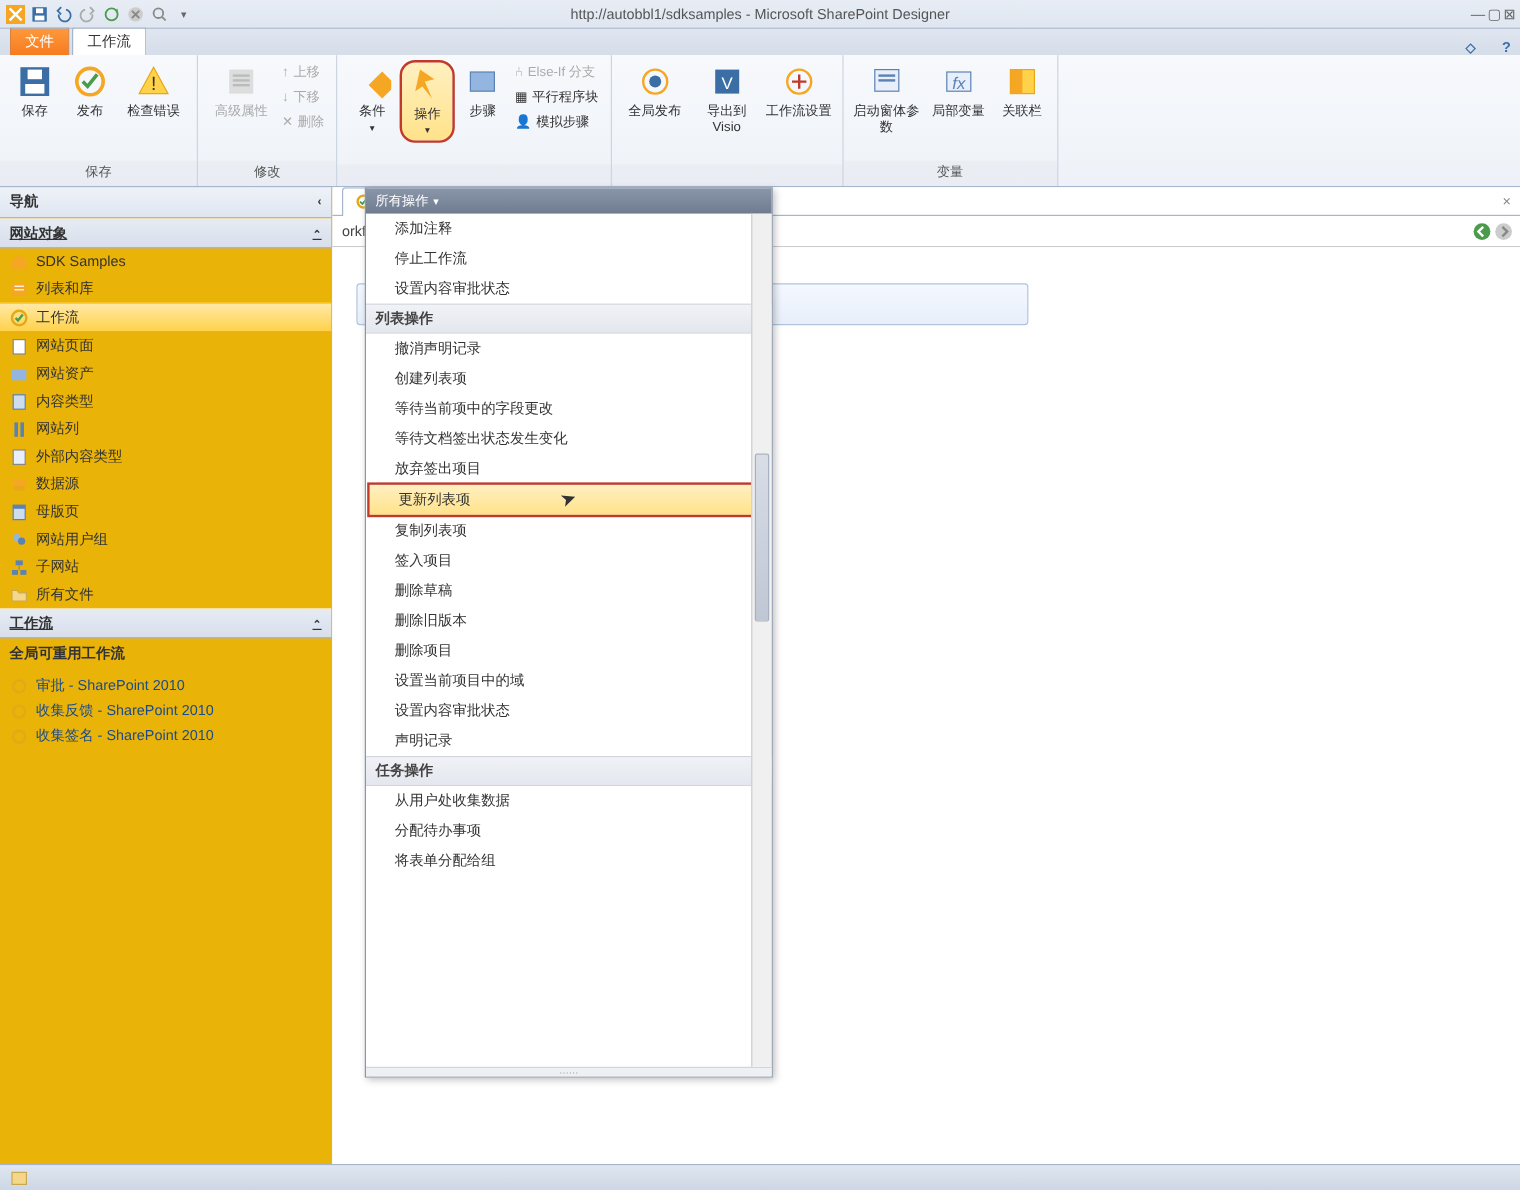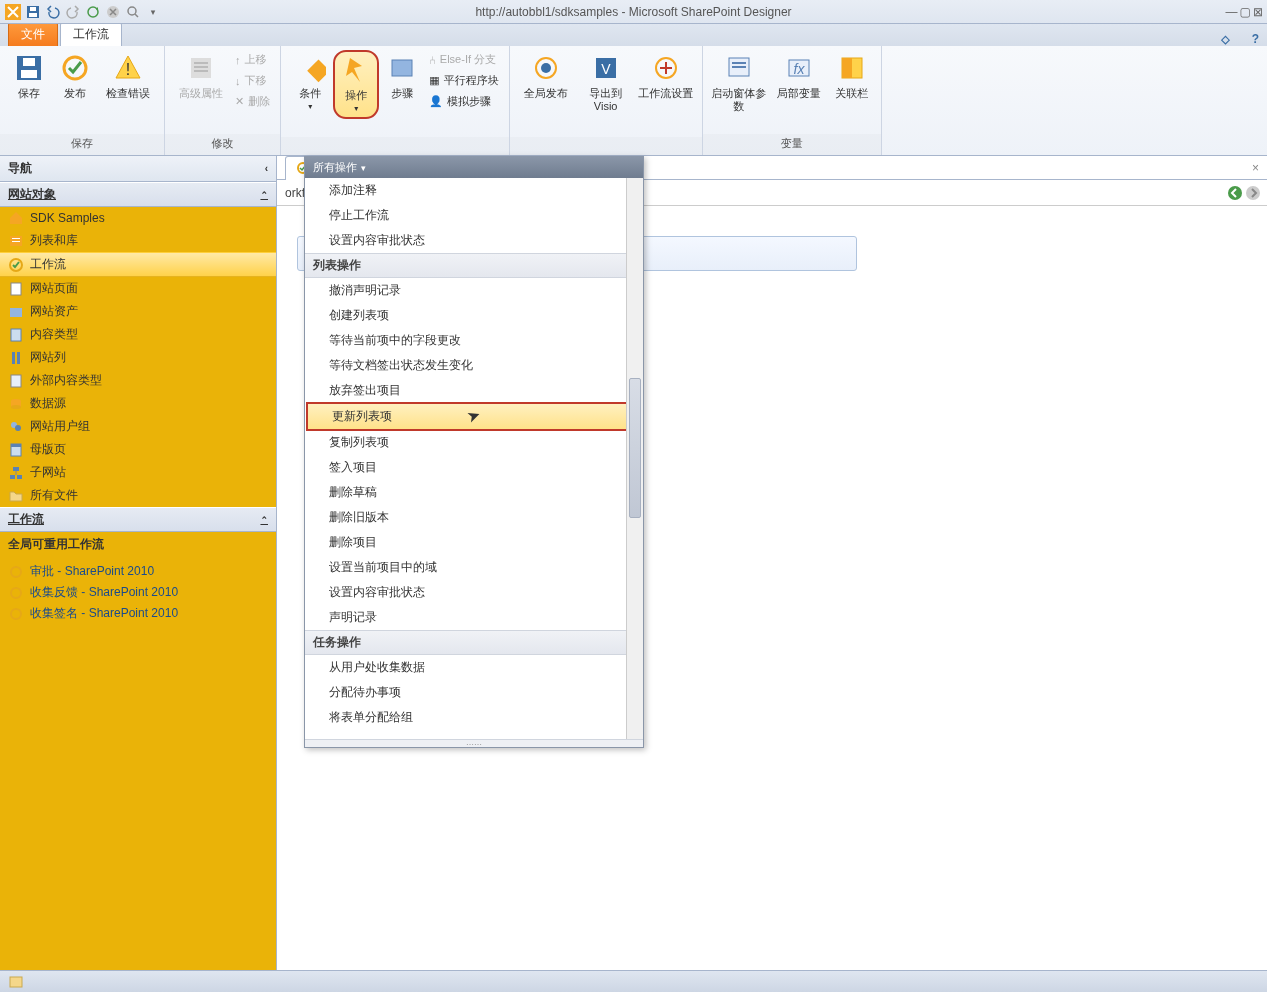--- a/index.html
+++ b/index.html
@@ -53,21 +53,21 @@
 .content-tabs { height: 24px; border-bottom: 1px solid #a7b5cc; display: flex; align-items: center; padding-left: 8px; position: relative; }
 .content-tab { display: flex; align-items: center; gap: 4px; padding: 3px 10px; border: 1px solid #a7b5cc; border-bottom: none; border-radius: 3px 3px 0 0; background: #fff; }
 .content-tabs .close-x { position: absolute; right: 8px; color: #888; cursor: pointer; }
 .breadcrumb { height: 26px; border-bottom: 1px solid #ccc; display: flex; align-items: center; padding: 0 28px 0 8px; gap: 4px; color: #444; position: relative; }
 .breadcrumb .nav-arrows { position: absolute; right: 6px; display:flex; gap:2px; }
 .bc-sep::after { content: "▸"; color: #888; margin: 0 2px; font-size: 10px; }
 .canvas { flex: 1; padding: 30px 20px; background: #fff; position: relative; }
 .step-box { border: 1px solid #b0c4de; background: linear-gradient(#f4f8ff,#e8effa); border-radius: 3px; padding: 8px 14px; width: 560px; color: #3a5a8a; font-weight: bold; }
 
 
-.dropdown { position: absolute; left: 304px; top: 156px; width: 340px; height: 592px; background: #fff; border: 1px solid #8a96a8; box-shadow: 2px 2px 6px rgba(0,0,0,0.25); z-index: 100; display: flex; flex-direction: column; }
+.dropdown { position: absolute; left: 304px; top: 156px; width: 340px; height: 742px; background: #fff; border: 1px solid #8a96a8; box-shadow: 2px 2px 6px rgba(0,0,0,0.25); z-index: 100; display: flex; flex-direction: column; }
 .dropdown-header { background: linear-gradient(#8a96a8,#6f7c8f); color: #fff; padding: 3px 8px; font-size: 11px; display: flex; align-items: center; }
 .dropdown-header::after { content: "▾"; margin-left: 4px; font-size: 9px; }
 .dropdown-body { flex: 1; overflow: hidden; position: relative; }
 .dropdown-list { height: 100%; overflow-y: auto; }
 .dd-group { background: linear-gradient(#f0f2f6,#e4e7ee); border-top: 1px solid #d0d5de; border-bottom: 1px solid #d0d5de; padding: 3px 8px; font-weight: bold; color: #444; }
 .dd-item { padding: 4px 8px 4px 24px; cursor: pointer; color: #333; }
 .dd-item.highlighted { background: linear-gradient(#fff0c0,#ffe28a); border: 2px solid #c0392b; margin: -1px 1px; }
 .dropdown-scrollbar { position: absolute; right: 0; top: 0; bottom: 0; width: 17px; background: #f0f0f0; border-left: 1px solid #ccc; }
 .dropdown-scrollbar .thumb { position: absolute; left: 2px; right: 2px; top: 200px; height: 140px; background: linear-gradient(#d8dde6,#c0c7d4); border: 1px solid #a7b0c0; border-radius: 2px; }
 .dropdown-resize { height: 8px; background: #eef0f4; border-top: 1px solid #d0d5de; text-align: center; font-size: 8px; color: #999; }
@@ -385,34 +385,34 @@
               <ellipse cx="8" cy="5" rx="5" ry="2" fill="#f5a623"></ellipse>
               <rect x="3" y="5" width="10" height="6" fill="#f5a623"></rect>
               <ellipse cx="8" cy="11" rx="5" ry="2" fill="#e6a817"></ellipse>
             </svg>
           </span>
           <span>数据源</span>
         </li>
       <li class="nav-item">
           <span class="nav-icon">
             <svg width="16" height="16">
+              <rect x="3" y="2" width="10" height="12" fill="#cde" stroke="#5a82b5"></rect>
+              <rect x="3" y="2" width="10" height="3" fill="#5a82b5"></rect>
+            </svg>
+          </span>
+          <span>母版页</span>
+        </li>
+      <li class="nav-item">
+          <span class="nav-icon">
+            <svg width="16" height="16">
               <circle cx="6" cy="6" r="3" fill="#93b5e0"></circle>
               <circle cx="10" cy="9" r="3" fill="#5a82b5"></circle>
             </svg>
           </span>
           <span>网站用户组</span>
-        </li>
-      <li class="nav-item">
-          <span class="nav-icon">
-            <svg width="16" height="16">
-              <rect x="3" y="2" width="10" height="12" fill="#cde" stroke="#5a82b5"></rect>
-              <rect x="3" y="2" width="10" height="3" fill="#5a82b5"></rect>
-            </svg>
-          </span>
-          <span>母版页</span>
         </li>
       <li class="nav-item">
           <span class="nav-icon">
             <svg width="16" height="16">
               <rect x="5" y="2" width="6" height="4" fill="#5a82b5"></rect>
               <rect x="2" y="10" width="5" height="4" fill="#5a82b5"></rect>
               <rect x="9" y="10" width="5" height="4" fill="#5a82b5"></rect>
               <line x1="8" y1="6" x2="8" y2="10" stroke="#888"></line>
             </svg>
           </span>

